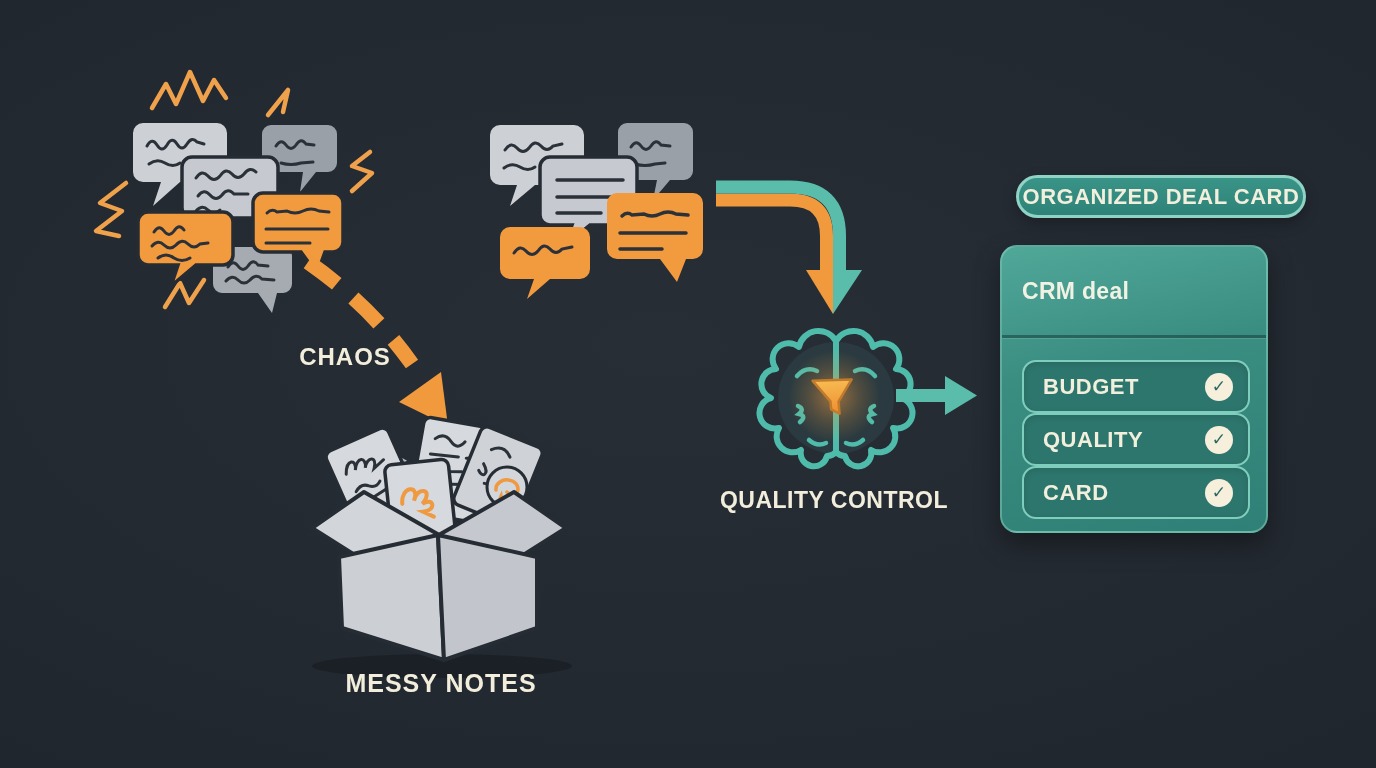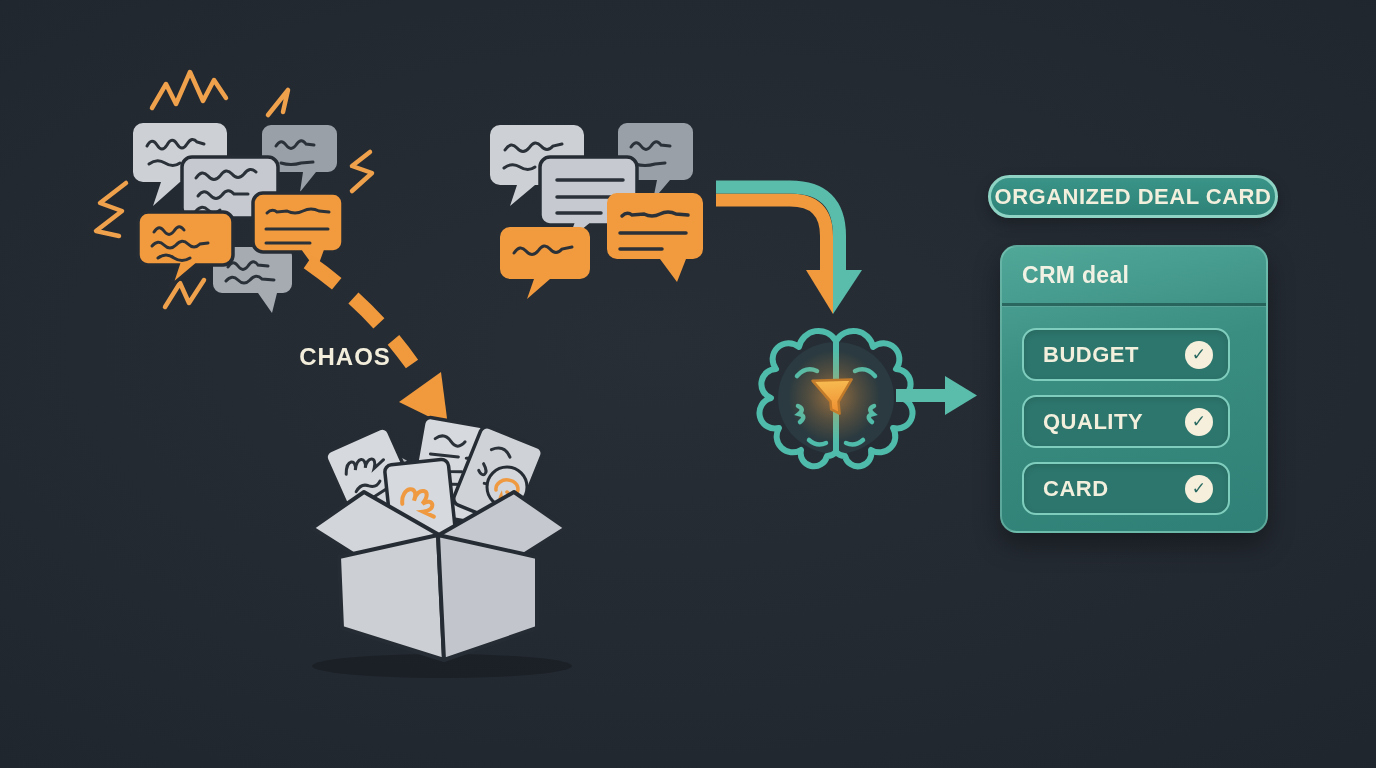--- a/index.html
+++ b/index.html
@@ -14,43 +14,43 @@
   }
   .canvas svg{position:absolute;left:0;top:0;}
   .caption{
     position:absolute;color:#f3eedb;font-weight:700;
     letter-spacing:1px;text-align:center;
   }
   .caption-chaos{left:280px;top:343px;width:130px;font-size:24px;}
   .caption-messy{left:316px;top:669px;width:250px;font-size:25px;}
   .caption-ai{left:704px;top:487px;width:260px;font-size:23px;line-height:27px;letter-spacing:0.5px;}
   .pill{
-    position:absolute;left:988px;top:175px;width:290px;height:43px;
+    position:absolute;left:1016px;top:175px;width:290px;height:43px;
     box-sizing:border-box;border:3px solid #8ed3c4;border-radius:23px;
     background:linear-gradient(180deg,#3a9488 0%,#2e8277 100%);
     display:flex;align-items:center;justify-content:center;
     color:#f3efdd;font-size:22px;font-weight:700;letter-spacing:0.5px;
     box-shadow:0 6px 14px rgba(0,0,0,0.25);
   }
   .deal-card{
     position:absolute;left:1000px;top:245px;width:268px;height:288px;
     box-sizing:border-box;border-radius:17px;
     border:2px solid rgba(146,214,198,0.45);
     background:linear-gradient(168deg,#50a899 0%,#3a8d81 40%,#2f8076 100%);
     box-shadow:0 12px 26px rgba(0,0,0,0.35);
   }
   .deal-card-header{
-    height:56px;display:flex;align-items:center;padding:0 20px;
+    height:56px;display:flex;align-items:center;padding:16px 20px;
     color:#f2f2e4;font-size:23px;font-weight:600;letter-spacing:0.3px;
   }
   .deal-card-divider{
     height:0;border-top:3px solid rgba(20,62,57,0.55);
     border-bottom:1px solid rgba(255,255,255,0.12);
   }
-  .deal-fields{padding:21px 36px 0 20px;display:flex;flex-direction:column;gap:14px;}
+  .deal-fields{padding:21px 16px 0 20px;display:flex;flex-direction:column;}
   .deal-field{
     height:53px;box-sizing:border-box;border-radius:14px;
     border:2px solid #7fcdbd;background:#2d766d;
     display:flex;align-items:center;justify-content:space-between;
     padding:0 15px 0 19px;
     color:#f3efdd;font-size:22px;font-weight:700;letter-spacing:0.5px;
     box-shadow:inset 0 2px 6px rgba(0,0,0,0.12);
   }
   .check-circle{
     width:28px;height:28px;border-radius:50%;background:#f6efdb;
@@ -250,21 +250,23 @@
       </g>
     </g>
 
     <g>
       <rect x="896" y="389" width="50" height="13" fill="#5abdab"></rect>
       <polygon points="945,376 977,395.5 945,415" fill="#5abdab"></polygon>
     </g>
   </svg>
 
   <div class="caption caption-chaos">CHAOS</div>
+  <div class="caption caption-messy">MESSY NOTES</div>
   <div class="caption caption-ai">
+    <div>QUALITY CONTROL</div>
   </div>
 
   <div class="pill">
     <span>ORGANIZED DEAL CARD</span>
   </div>
 
   <div class="deal-card">
     <div class="deal-card-header">
       <span>CRM deal</span>
     </div>

